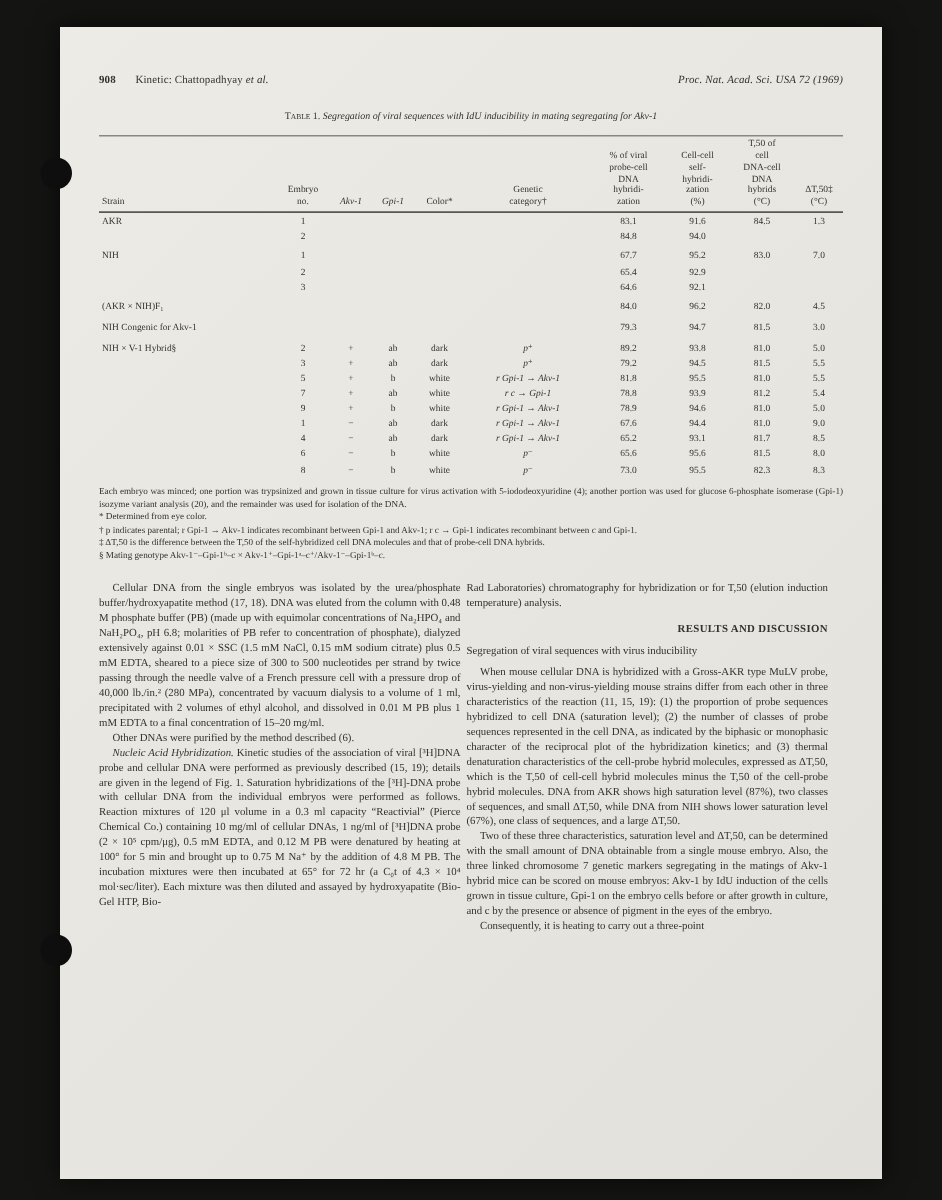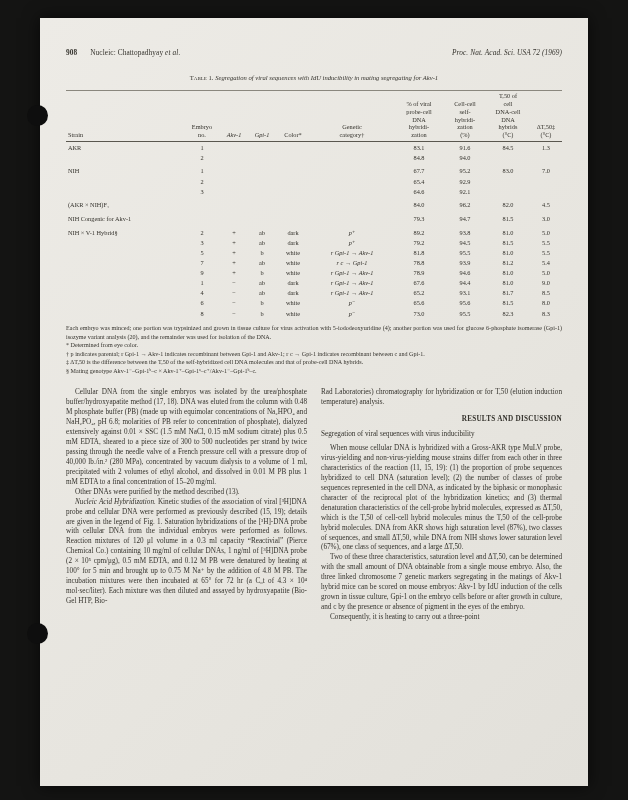--- a/index.html
+++ b/index.html
@@ -46,39 +46,39 @@
   td { padding:.5px 2px; line-height:1.45; text-align:center; vertical-align:top; }
   td.c-strain { text-align:left; }
   td.c-cat { font-style:italic; }
   tr.group-start td { padding-top:4px; }
 
   
   .footnotes { margin-top:6px; font-size:6.1px; line-height:1.4; text-align:justify; }
   .footnotes p { margin:0; }
 
   
-  .body-cols { display:flex; gap:14px; margin-top:13px; }
+  .body-cols { display:flex; gap:4px; margin-top:13px; }
   .col { width:241px; font-size:7.2px; line-height:1.38; text-align:justify; }
   .body-p { margin:0; }
   .body-p.indent { text-indent:9px; }
   .body-p i { }
   .section-heading { text-align:right; font-weight:bold; font-size:7.2px; margin:7px 0 5px 0; letter-spacing:.25px; }
   .subsection-heading { font-weight:normal; font-size:7.2px; margin:0 0 4px 0; }
 </style>
 </head>
 <body>
 
 <div class="hole hole-top"></div>
 <div class="hole hole-bottom"></div>
 
 <div class="page">
 
   <div class="page-header">
     <span class="pageno">908</span>
-    <span class="running-head"><span>Nucleic: Chattopadhyay</span> <span class="etal">et al.</span></span>
+    <span class="running-head"><span>Kinetic: Chattopadhyay</span> <span class="etal">et al.</span></span>
     <span class="journal">Proc. Nat. Acad. Sci. USA 72 (1969)</span>
   </div>
 
   <div class="tbl-caption">
     <span class="lbl">Table 1.</span>
     <span class="txt">Segregation of viral sequences with IdU inducibility in mating segregating for Akv-1</span>
   </div>
 
   <table>
     <colgroup>
@@ -349,21 +349,21 @@
       <p>§ Mating genotype Akv-1⁻–Gpi-1ᵇ–c × Akv-1⁺–Gpi-1ᵃ–c⁺/Akv-1⁻–Gpi-1ᵇ–c.</p>
 
   </div>
 
   <div class="body-cols">
 
     <div class="col">
 
         <p class="body-p indent"><i></i><span>Cellular DNA from the single embryos was isolated by the urea/phosphate buffer/hydroxyapatite method (17, 18). DNA was eluted from the column with 0.48 M phosphate buffer (PB) (made up with equimolar concentrations of Na₂HPO₄ and NaH₂PO₄, pH 6.8; molarities of PB refer to concentration of phosphate), dialyzed extensively against 0.01 × SSC (1.5 mM NaCl, 0.15 mM sodium citrate) plus 0.5 mM EDTA, sheared to a piece size of 300 to 500 nucleotides per strand by twice passing through the needle valve of a French pressure cell with a pressure drop of 40,000 lb./in.² (280 MPa), concentrated by vacuum dialysis to a volume of 1 ml, precipitated with 2 volumes of ethyl alcohol, and dissolved in 0.01 M PB plus 1 mM EDTA to a final concentration of 15–20 mg/ml.</span></p>
 
-        <p class="body-p indent"><i></i><span>Other DNAs were purified by the method described (13).</span></p>
+        <p class="body-p indent"><i></i><span>Other DNAs were purified by the method described (6).</span></p>
 
         <p class="body-p indent"><i>Nucleic Acid Hybridization. </i><span>Kinetic studies of the association of viral [³H]DNA probe and cellular DNA were performed as previously described (15, 19); details are given in the legend of Fig. 1. Saturation hybridizations of the [³H]-DNA probe with cellular DNA from the individual embryos were performed as follows. Reaction mixtures of 120 μl volume in a 0.3 ml capacity “Reactivial” (Pierce Chemical Co.) containing 10 mg/ml of cellular DNAs, 1 ng/ml of [³H]DNA probe (2 × 10⁵ cpm/μg), 0.5 mM EDTA, and 0.12 M PB were denatured by heating at 100° for 5 min and brought up to 0.75 M Na⁺ by the addition of 4.8 M PB. The incubation mixtures were then incubated at 65° for 72 hr (a C₀t of 4.3 × 10⁴ mol·sec/liter). Each mixture was then diluted and assayed by hydroxyapatite (Bio-Gel HTP, Bio-</span></p>
 
     </div>
 
     <div class="col">
       <p class="body-p">Rad Laboratories) chromatography for hybridization or for T,50 (elution induction temperature) analysis.</p>
       <h4 class="section-heading">RESULTS AND DISCUSSION</h4>
       <h5 class="subsection-heading">Segregation of viral sequences with virus inducibility</h5>
       <div>

